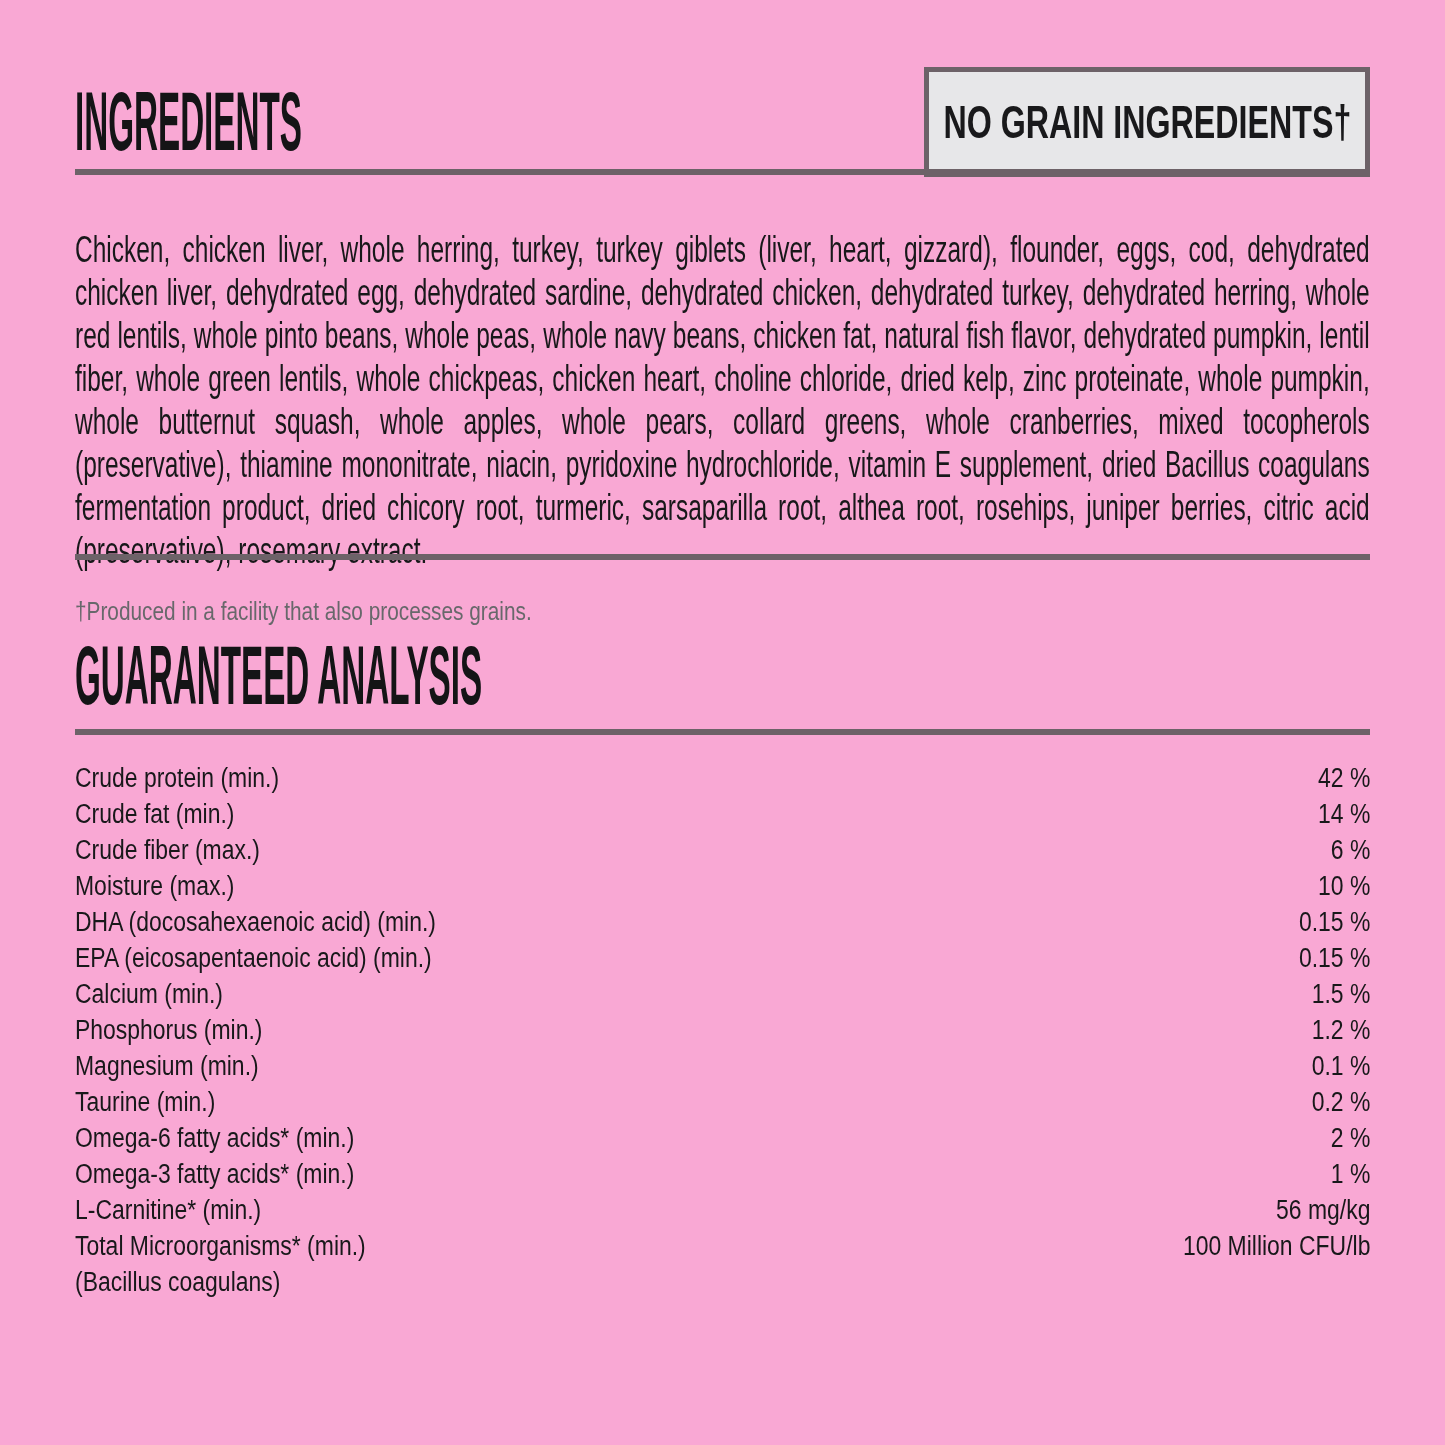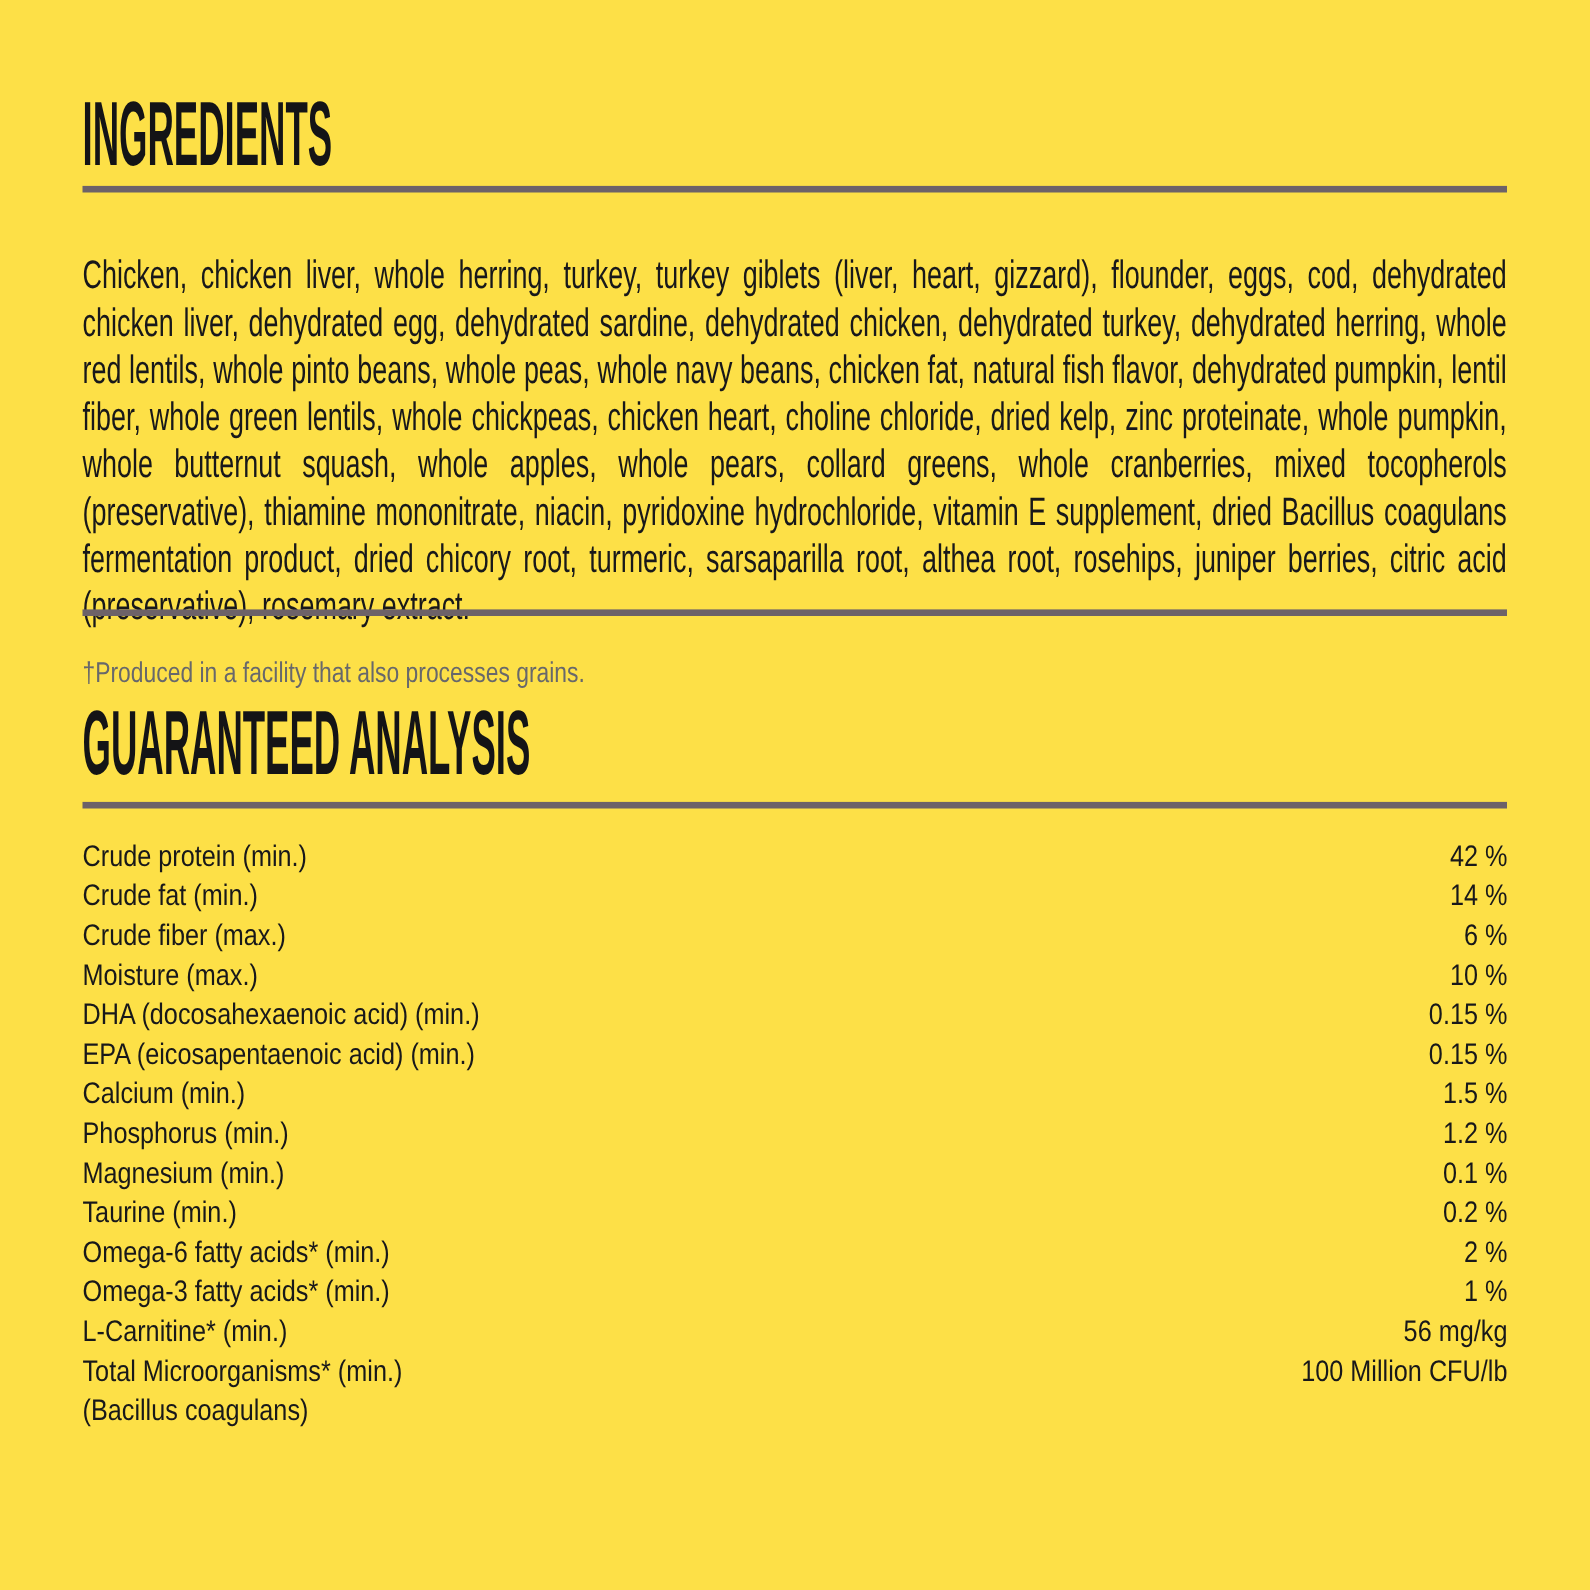--- a/index.html
+++ b/index.html
@@ -3,21 +3,21 @@
 <meta charset="utf-8">
 <style>
   html, body {
     margin: 0;
     padding: 0;
   }
   #label {
     position: relative;
     width: 1445px;
     height: 1445px;
-    background: #fde047;
+    background: #f9a8d4;
     overflow: hidden;
     font-family: "Liberation Sans", "DejaVu Sans", sans-serif;
     color: #1a1a1c;
   }
   .section-title {
     position: absolute;
     left: 75px;
     margin: 0;
     font-size: 83px;
     font-weight: bold;
@@ -106,20 +106,23 @@
   .analysis-row .row-label { text-align: left; }
   .analysis-row .row-value { text-align: right; white-space: nowrap; }
 </style>
 </head>
 <body>
 
 <div id="label">
 
   <h1 class="section-title" id="ingredients-title">INGREDIENTS</h1>
 
+  <div id="no-grain-badge">
+    <span class="badge-text">NO GRAIN INGREDIENTS†</span>
+  </div>
 
   <div class="rule" id="rule-ingredients"></div>
 
   <p id="ingredients-text">Chicken, chicken liver, whole herring, turkey, turkey giblets (liver, heart, gizzard), flounder, eggs, cod, dehydrated chicken liver, dehydrated egg, dehydrated sardine, dehydrated chicken, dehydrated turkey, dehydrated herring, whole red lentils, whole pinto beans, whole peas, whole navy beans, chicken fat, natural fish flavor, dehydrated pumpkin, lentil fiber, whole green lentils, whole chickpeas, chicken heart, choline chloride, dried kelp, zinc proteinate, whole pumpkin, whole butternut squash, whole apples, whole pears, collard greens, whole cranberries, mixed tocopherols (preservative), thiamine mononitrate, niacin, pyridoxine hydrochloride, vitamin E supplement, dried Bacillus coagulans fermentation product, dried chicory root, turmeric, sarsaparilla root, althea root, rosehips, juniper berries, citric acid (preservative), rosemary extract.</p>
 
   <div class="rule" id="rule-footnote"></div>
 
   <p id="footnote">†Produced in a facility that also processes grains.</p>
 
   <h1 class="section-title" id="analysis-title">GUARANTEED ANALYSIS</h1>

